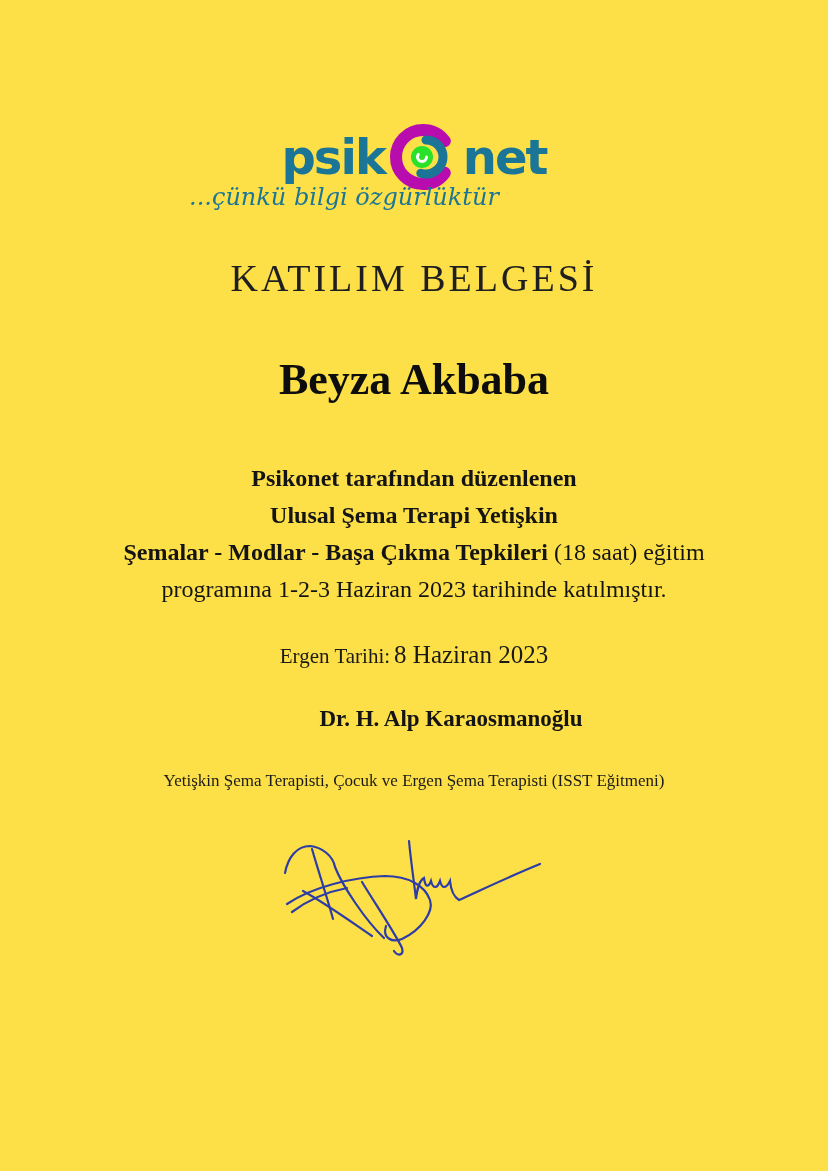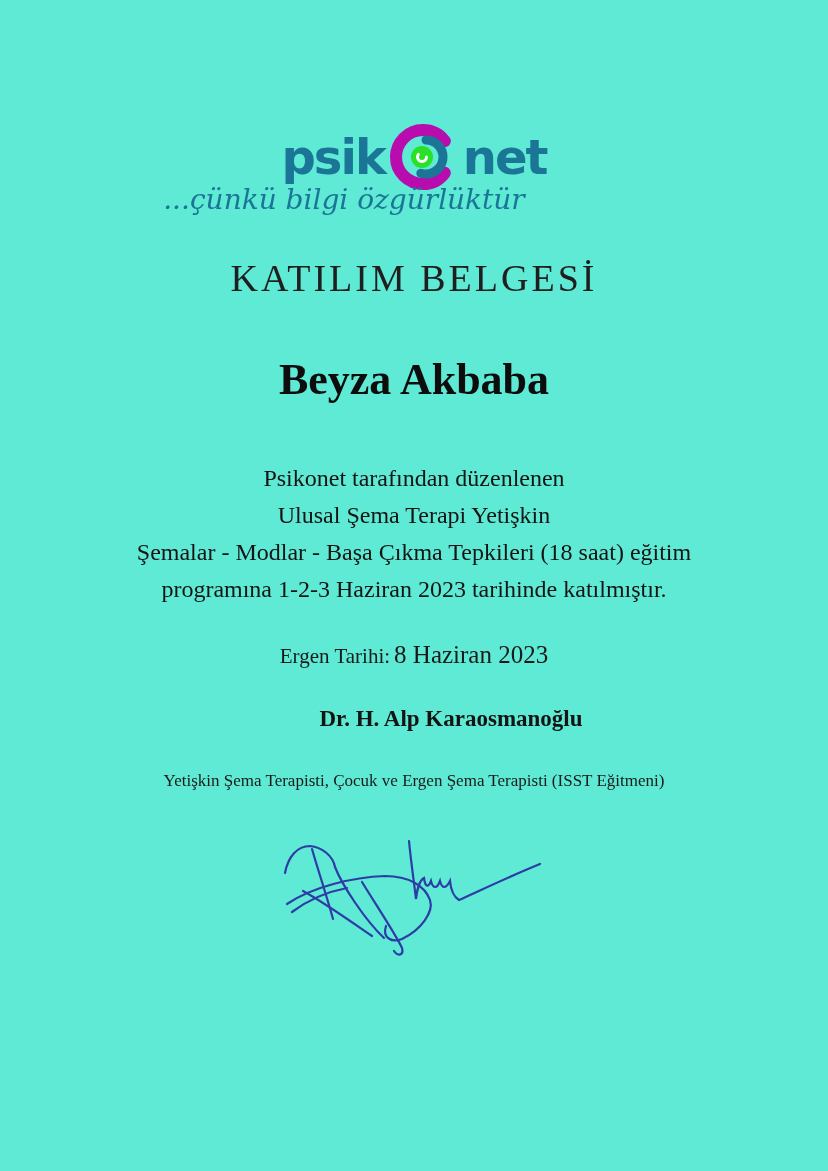--- a/index.html
+++ b/index.html
@@ -1,21 +1,21 @@
 <!DOCTYPE html>
 <html lang="tr"><head>
 <meta charset="utf-8">
 <style>
   html, body { margin: 0; padding: 0; background: #ffffff; }
   .page {
     position: relative;
     width: 828px;
     height: 1171px;
     margin: 0 auto;
-    background: #5eead4;
+    background: #fde047;
     font-family: "Liberation Serif", "DejaVu Serif", serif;
     color: #1a1a1a;
     overflow: hidden;
   }
   .centered { position: absolute; left: 0; width: 828px; text-align: center; }
 
   
   .brand-row {
     position: absolute; top: 112px; left: 0; width: 828px; height: 90px;
     display: flex; align-items: center; justify-content: center;
@@ -27,21 +27,21 @@
     letter-spacing: -2px;
     color: #1b7596;
     line-height: 1;
   }
   .logo-o { width: 72px; height: 84px; margin: 0 3px; }
   .tagline {
     position: absolute; top: 183px; left: 0; width: 688px;
     text-align: center;
     font-family: "DejaVu Serif", "Liberation Serif", serif;
     font-style: italic;
-    font-size: 28px;
+    font-size: 24px;
     color: #1b7596;
   }
 
   
   .cert-title {
     top: 255px;
     font-size: 38px;
     letter-spacing: 3px;
     font-weight: 400;
     color: #1f1f1f;
@@ -55,21 +55,21 @@
     line-height: 56px;
   }
 
   
   .body-block {
     top: 460px;
     font-size: 24px;
     line-height: 37px;
     color: #141414;
   }
-  .body-block .b { font-weight: normal; }
+  .body-block .b { font-weight: bold; }
 
   
   .date-line { top: 638px; line-height: 34px; }
   .date-label { font-size: 21px; }
   .date-value { font-size: 25px; text-align: center; }
 
   
   .signer-name { top: 703px; font-size: 23px; font-weight: bold; line-height: 32px; color: #141414; margin-left: 37px; }
   .signer-credentials { top: 768px; font-size: 17px; line-height: 26px; color: #1a1a1a; }
 

